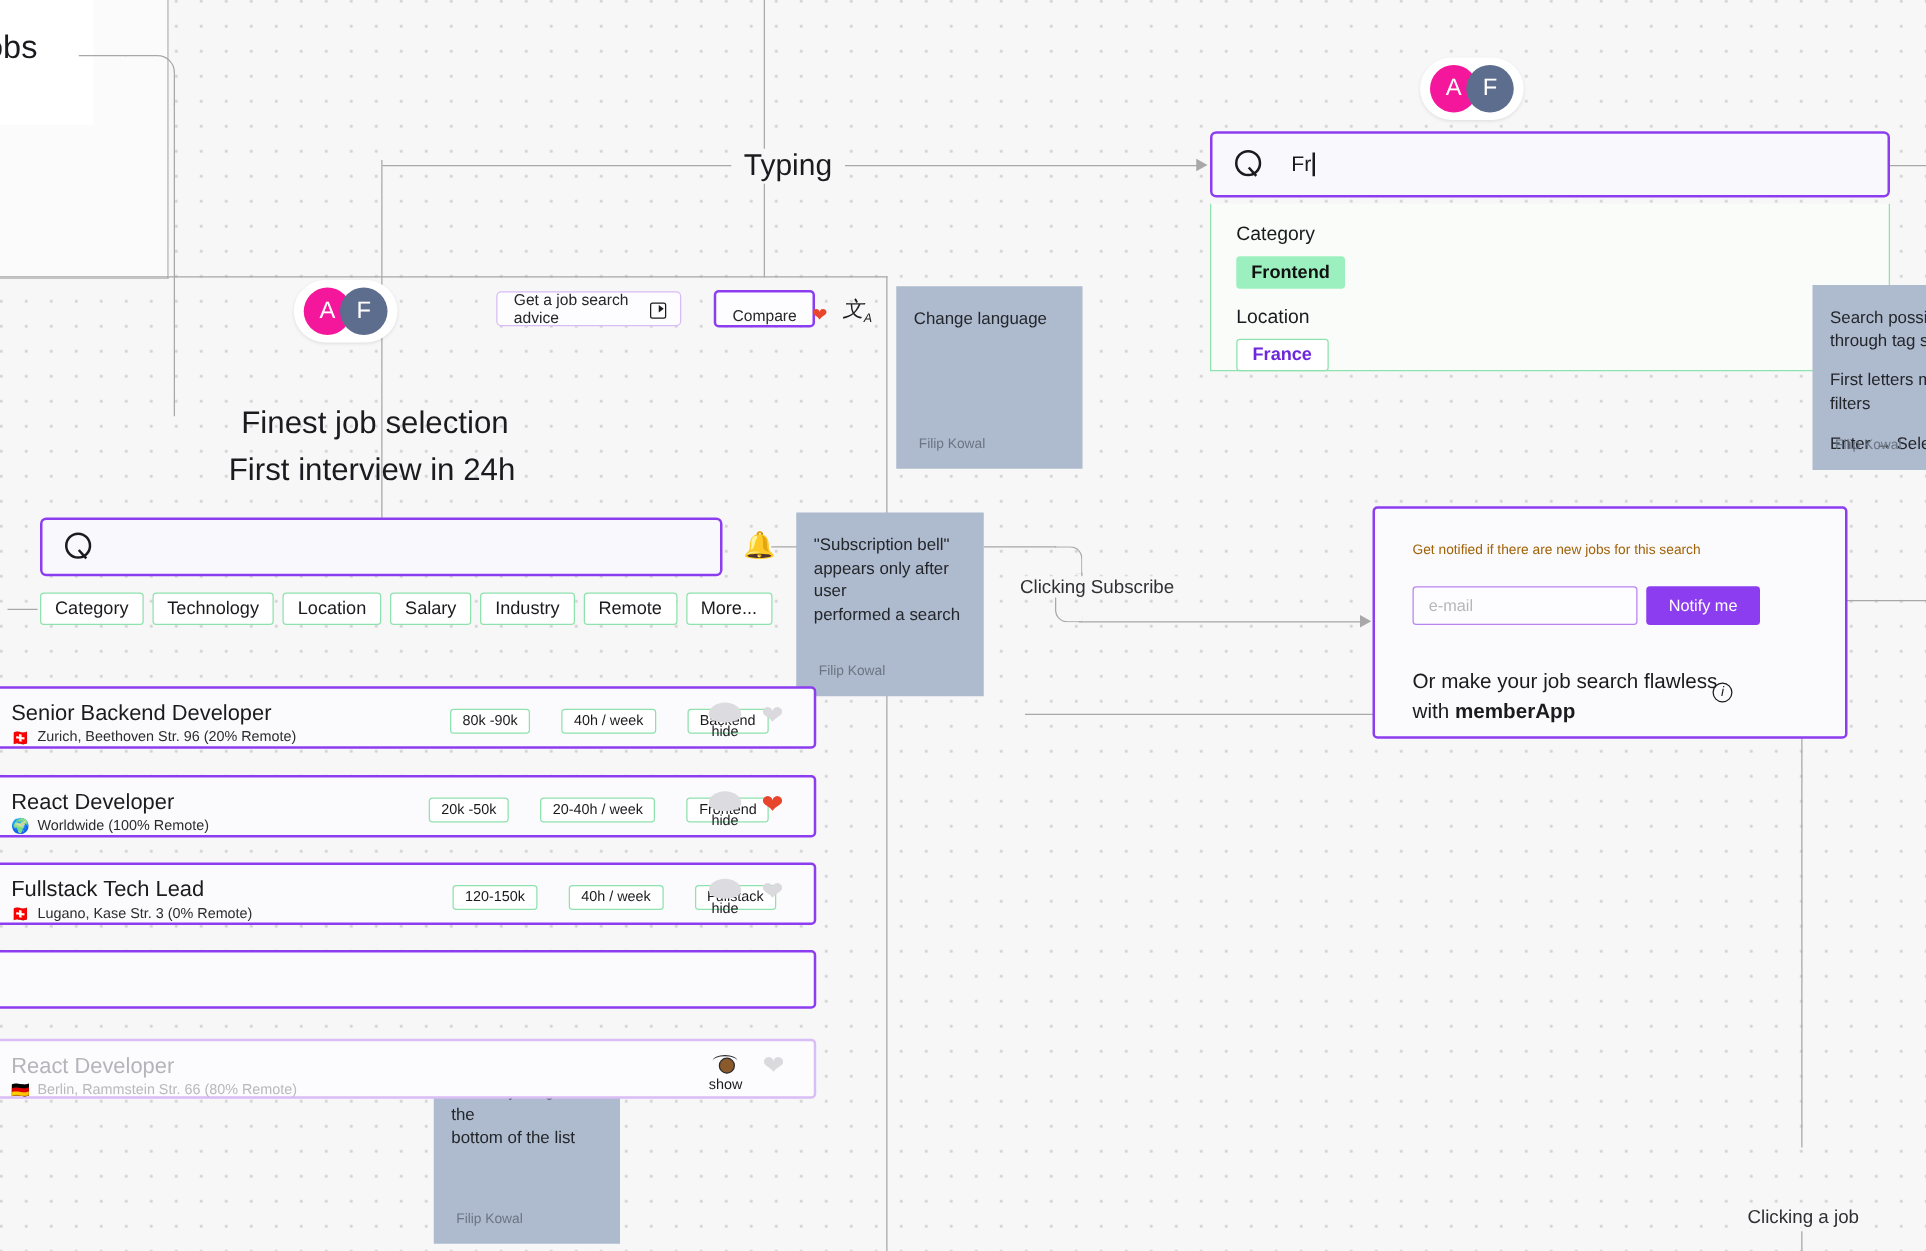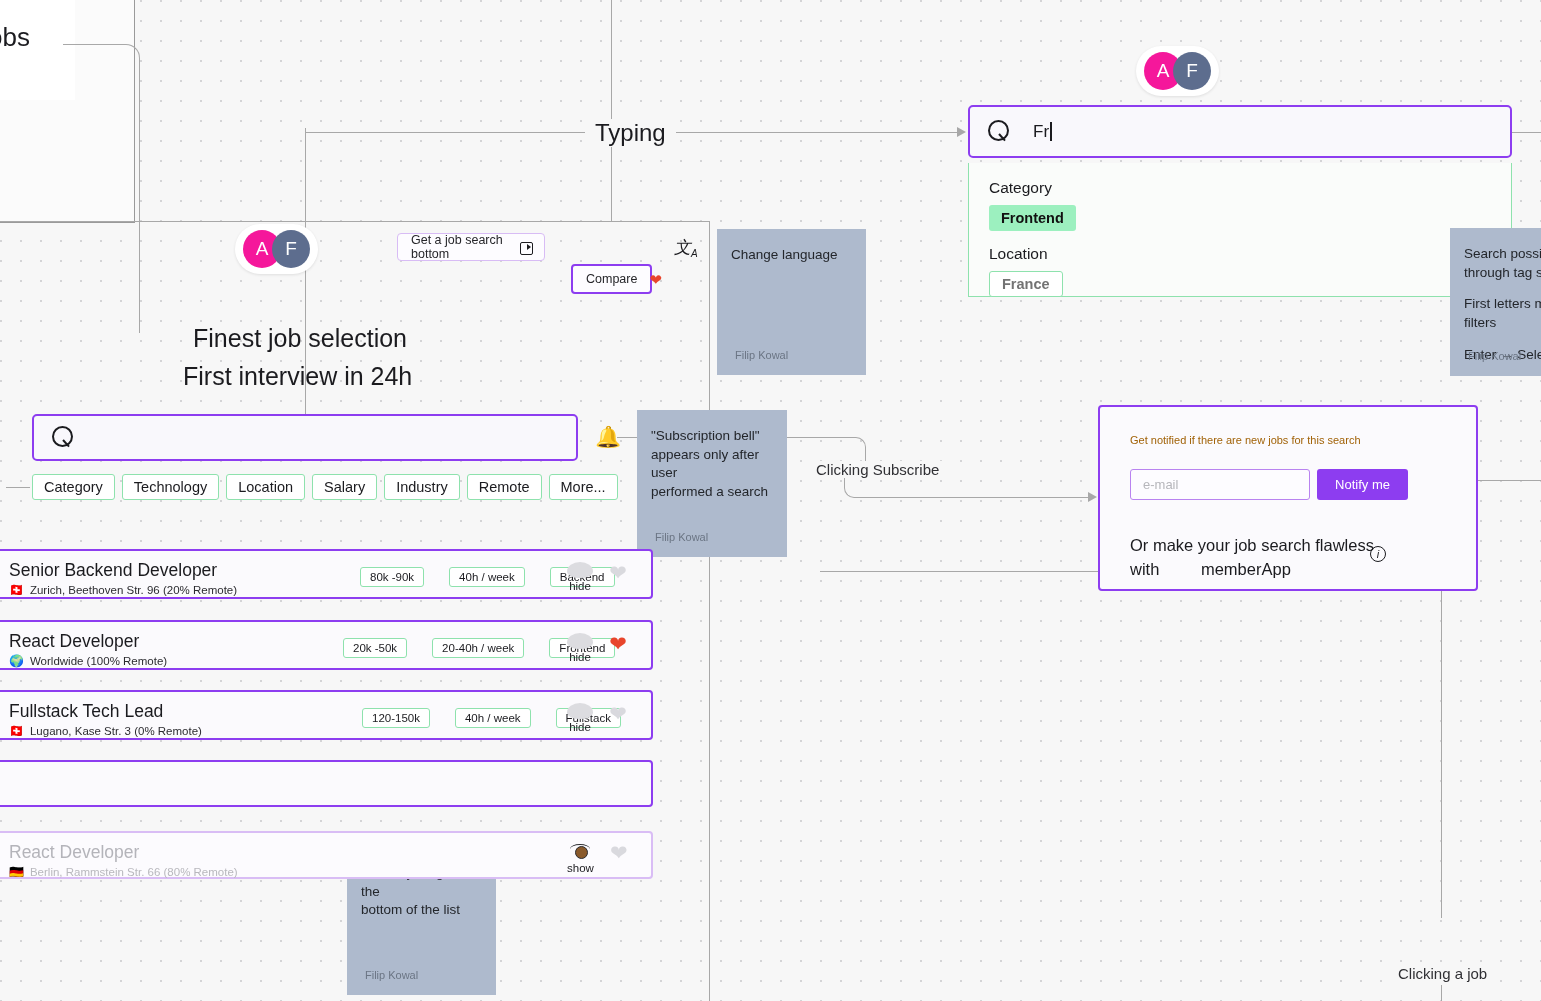--- a/index.html
+++ b/index.html
@@ -167,21 +167,21 @@
     color: #111;
     font-size: 14.5px;
     font-weight: bold;
     padding: 5px 12px;
     border-radius: 3px;
   }
   .tag-outline {
     display: inline-block;
     background: #ffffff;
     border: 1.5px solid #8ee2ad;
-    color: #737373;
+    color: #6d28d9;
     font-size: 14.5px;
     font-weight: bold;
     padding: 4px 12px;
     border-radius: 3px;
   }
   .suggest-spacer { height: 14px; }
 
   
   .headline {
     position: absolute;
@@ -204,27 +204,26 @@
     font-size: 12.5px;
     color: #26262a;
     height: 28px;
   }
   .btn-compare {
     position: absolute;
     background: #fdfcff;
     border: 2.5px solid #8d3df0;
     border-radius: 4px;
     display: flex;
-    align-items: center;
+    align-items: flex-end;
     gap: 12px;
     padding: 0 13px;
     font-size: 12.5px;
     color: #26262a;
     height: 30px;
-    margin-top: 32px;
   }
   .video-icon {
     width: 15px; height: 11px;
     position: relative;
   }
   .video-icon::before {
     content: "";
     position: absolute;
     left: 0; top: 0;
     width: 11px; height: 11px;
@@ -411,21 +410,21 @@
     font-size: 13px;
     color: #ffffff;
   }
   .notify-sub {
     position: absolute;
     left: 30px; top: 127px;
     font-size: 16.5px;
     color: #1b1b1f;
     line-height: 1.45;
   }
-  .notify-sub b { font-weight: normal; margin-left: 37px; }
+  .notify-sub b { font-weight: bold; }
   .info-icon {
     position: absolute;
     left: 270px; top: 139px;
     width: 16px; height: 16px;
     border: 1.4px solid #1b1b1f;
     border-radius: 50%;
     font-size: 11px;
     line-height: 14px;
     text-align: center;
     color: #1b1b1f;
@@ -537,21 +536,21 @@
     <div class="sticky-author">Filip Kowal</div>
   </div>
 
   <div class="sticky" style="left:347px; top:847px; width:149px; height:148px;">
     <p>Hidden jobs go to the</p>
     <p style="margin-top:0">bottom of the list</p>
     <div class="sticky-author">Filip Kowal</div>
   </div>
 
   <div class="btn-advice" style="left:397px; top:233px; width:148px;">
-    <span>Get a job search bottom</span>
+    <span>Get a job search advice</span>
     <span class="video-icon"></span>
   </div>
 
   <div class="btn-compare" style="left:571px; top:232px; width:81px;">
     <span>Compare</span>
     <span class="heart-red">❤</span>
   </div>
 
   <div class="translate-icon" style="left:674px; top:239px;font-style:italic;">文<sub style="font-size:10px">A</sub></div>
 

